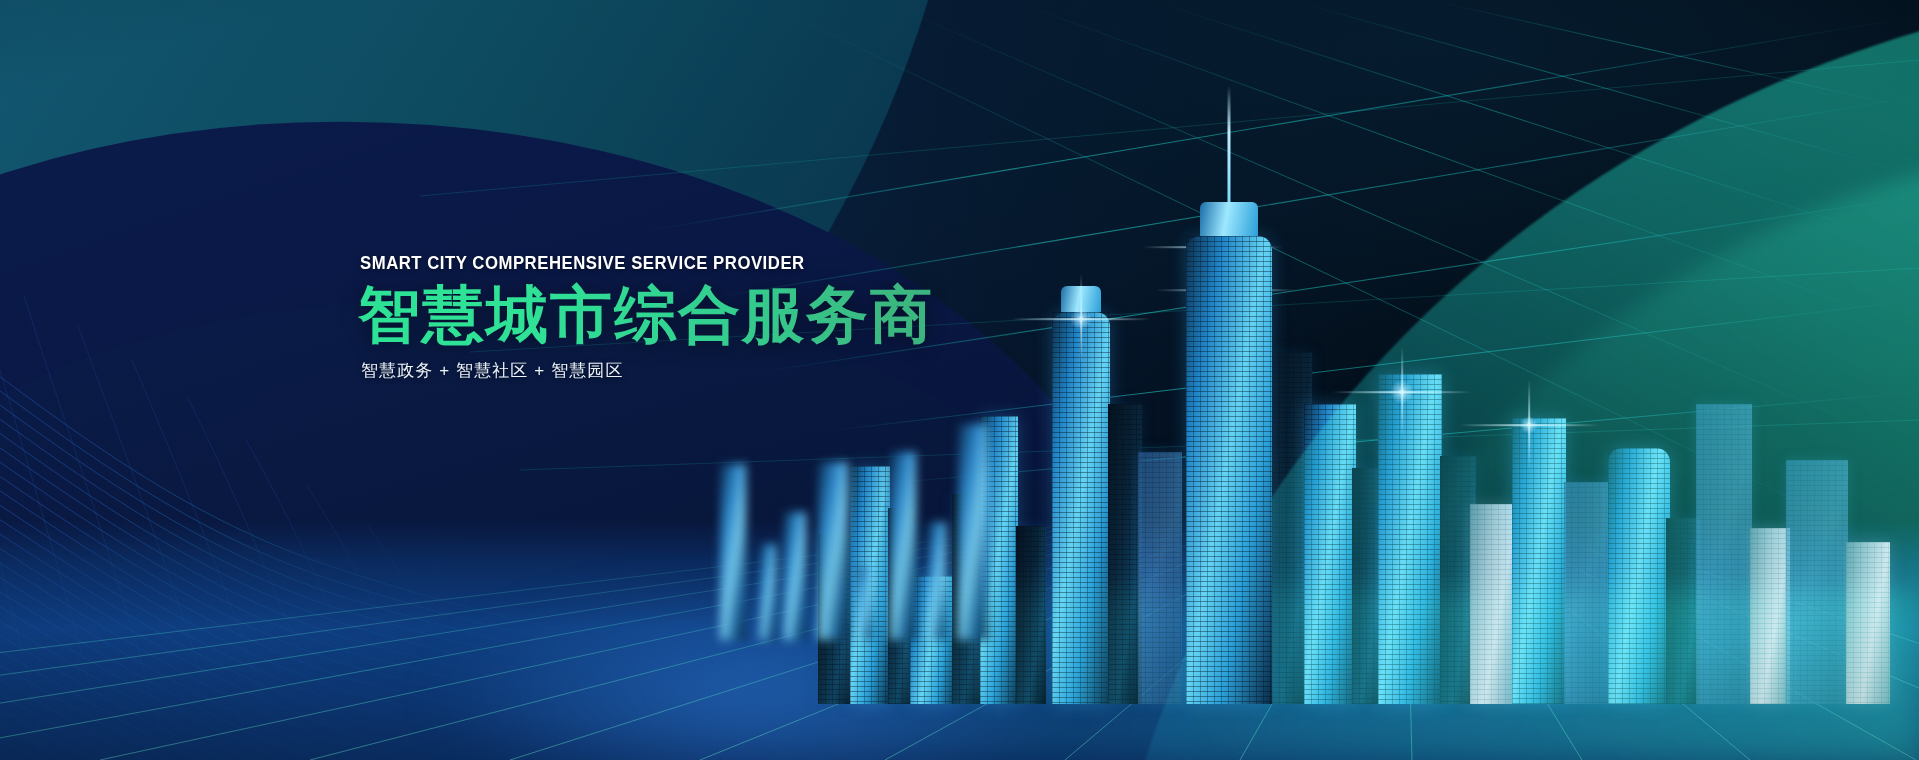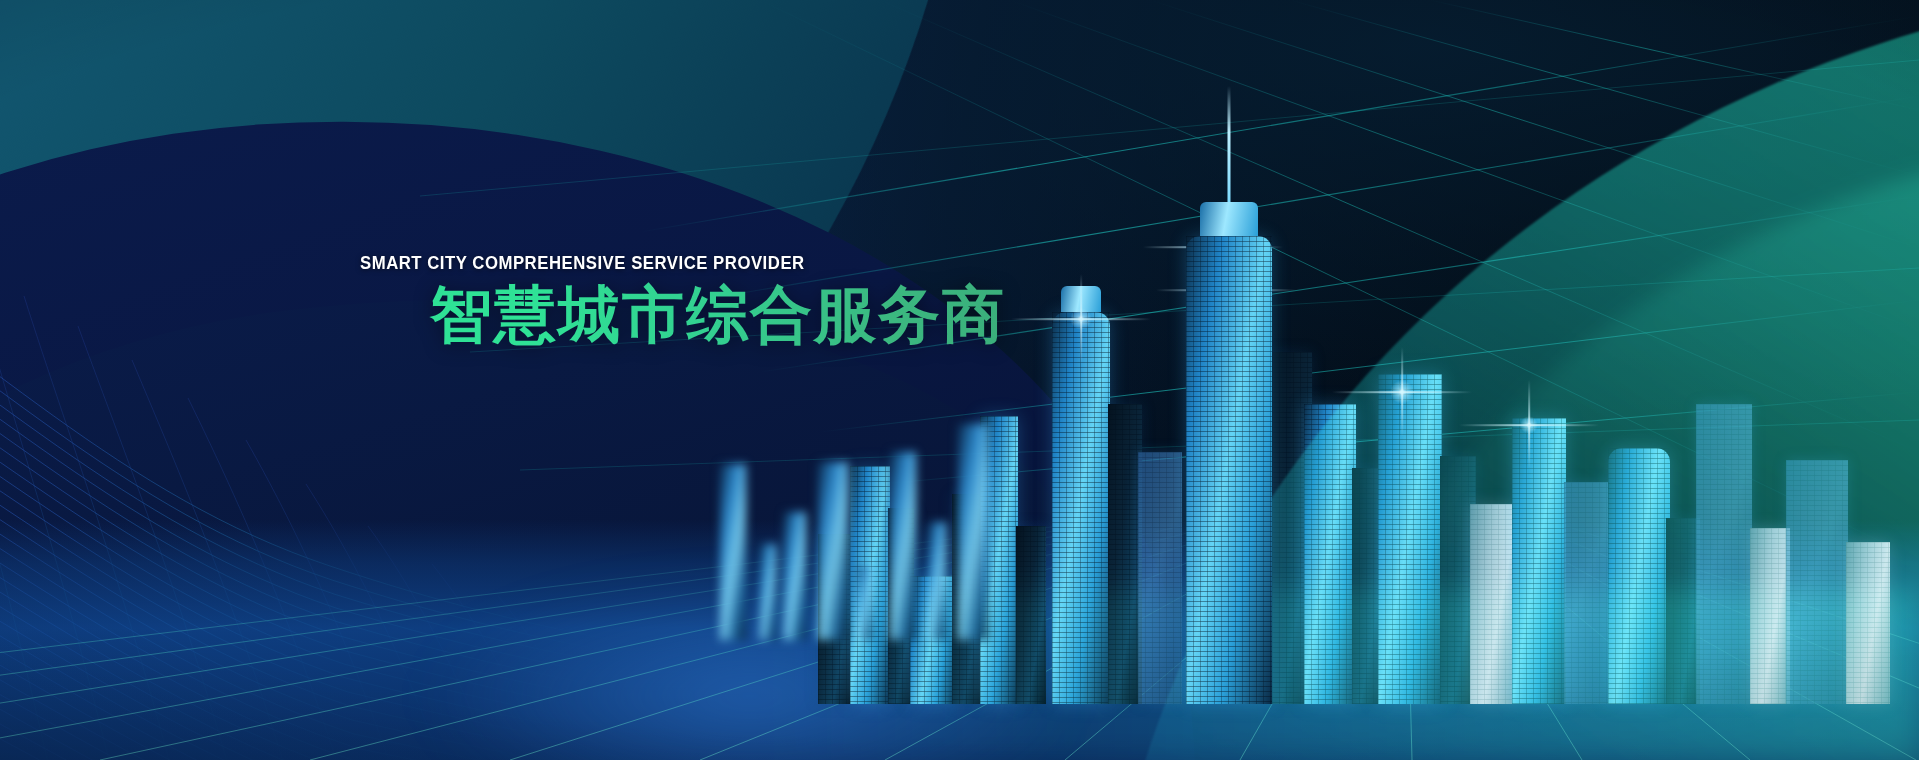--- a/index.html
+++ b/index.html
@@ -169,21 +169,20 @@
     line-height:1.12;
     font-weight:700;
     letter-spacing:2px;
     white-space:nowrap;
     background:linear-gradient(92deg,#2ee295 0%,#2fe296 24%,#33cf90 50%,#3bb880 74%,#3aa978 100%);
     -webkit-background-clip:text;
     background-clip:text;
     color:transparent;
     -webkit-text-fill-color:transparent;
     filter:drop-shadow(0 2px 10px rgba(0,0,0,.45));
-    text-align:center;
   }
   .subline{
     margin:10px 0 0 3px;
     font-size:17px;
     font-weight:500;
     letter-spacing:1.1px;
     color:#eef4fb;
     white-space:nowrap;
     text-shadow:0 1px 5px rgba(0,0,0,.6);
   }
@@ -394,15 +393,16 @@
   </div>
 
   <div class="green-sweep"></div>
   <div class="green-sweep2"></div>
   <div class="bottom-teal"></div>
   <div class="vignette"></div>
 
   <div class="copy">
     <p class="eyebrow">SMART CITY COMPREHENSIVE SERVICE PROVIDER</p>
     <h1 class="headline">智慧城市综合服务商</h1>
+    <p class="subline">智慧政务 + 智慧社区 + 智慧园区</p>
   </div>
 
 </div>
 
 </body></html>

